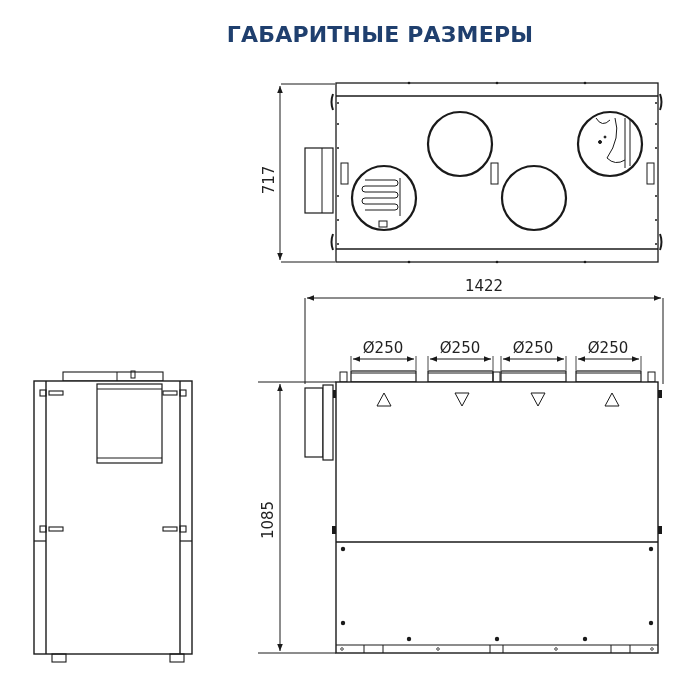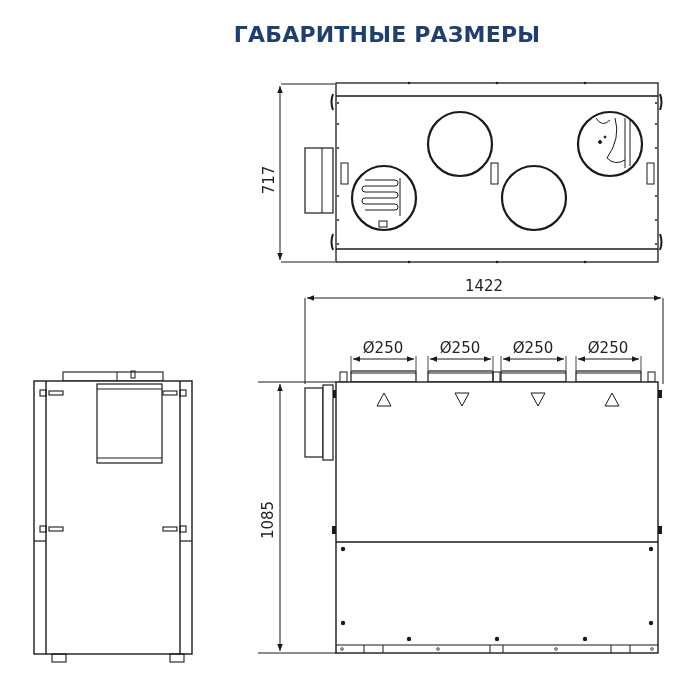--- a/index.html
+++ b/index.html
@@ -1,18 +1,18 @@
 <!DOCTYPE html>
 <html><head>
 <meta charset="utf-8">
 <style>
   html, body { margin: 0; padding: 0; background: #ffffff; }
   body { width: 700px; height: 700px; position: relative; overflow: hidden; font-family: "Liberation Sans", sans-serif; }
   .title {
-    position: absolute; left: 12px; top: 22px; width: 620px; text-align: center;
+    position: absolute; left: 5px; top: 22px; width: 620px; text-align: center;
     font-family: "DejaVu Sans", sans-serif; font-weight: bold; font-size: 22px;
     color: #1f3f6e; letter-spacing: 0.2px; padding-left: 0;
   }
   .title span { display: inline-block; margin-left: 0; }
   svg { position: absolute; left: 0; top: 0; }
   .dimtext { font-family: "DejaVu Sans", sans-serif; font-size: 15px; fill: #222; }
 </style>
 </head>
 <body>
 

